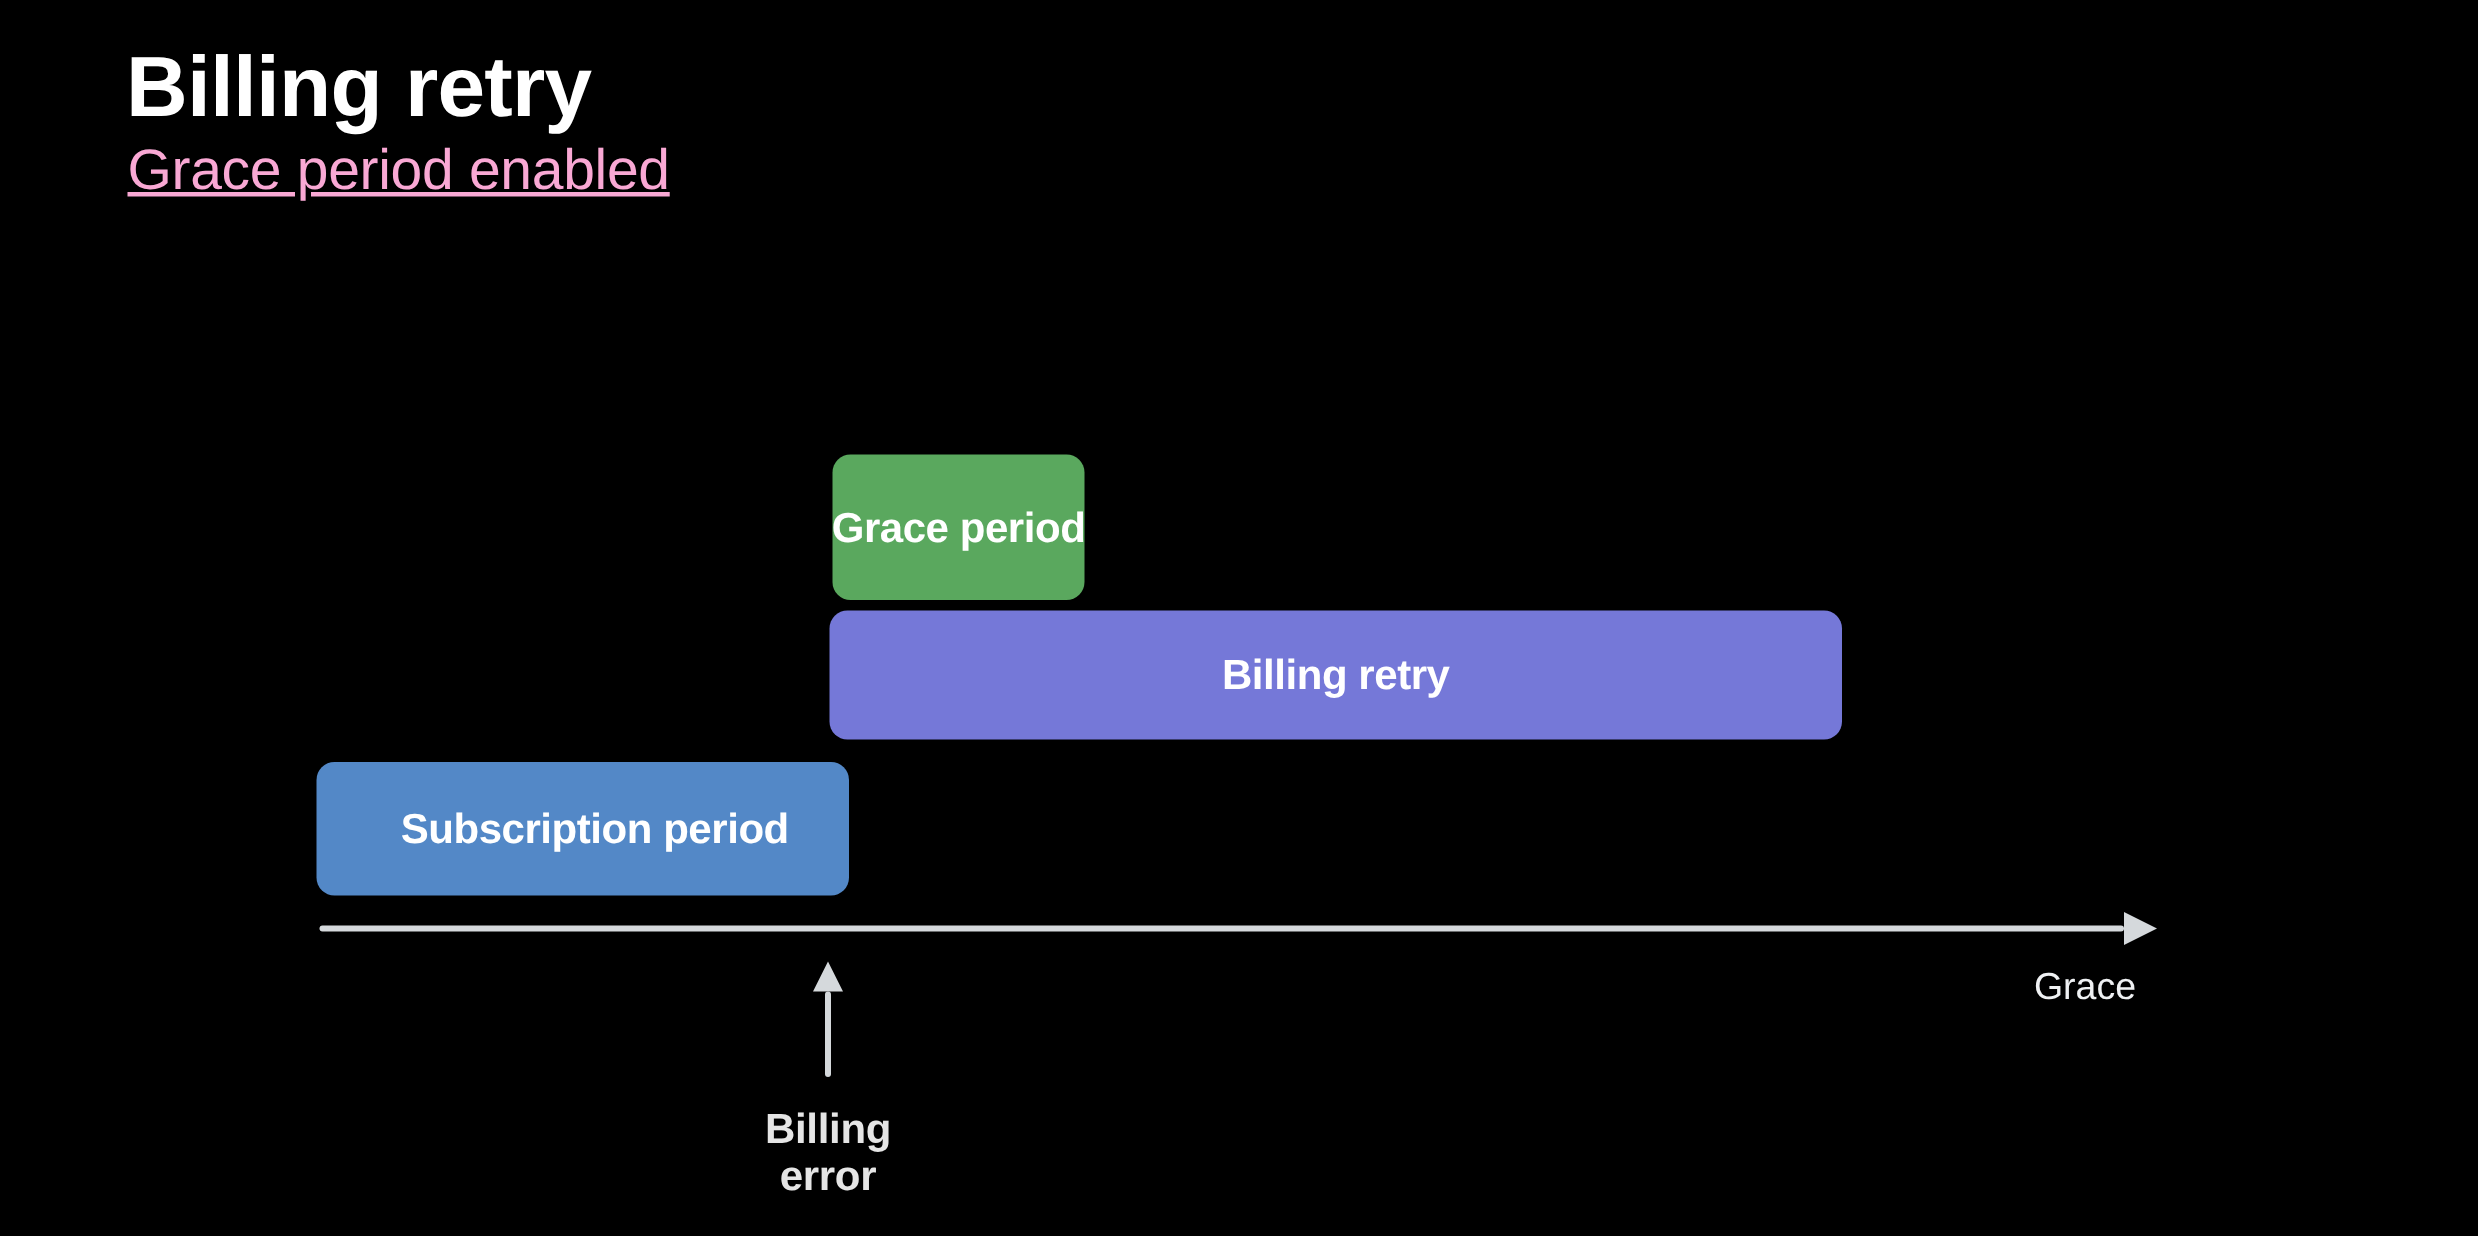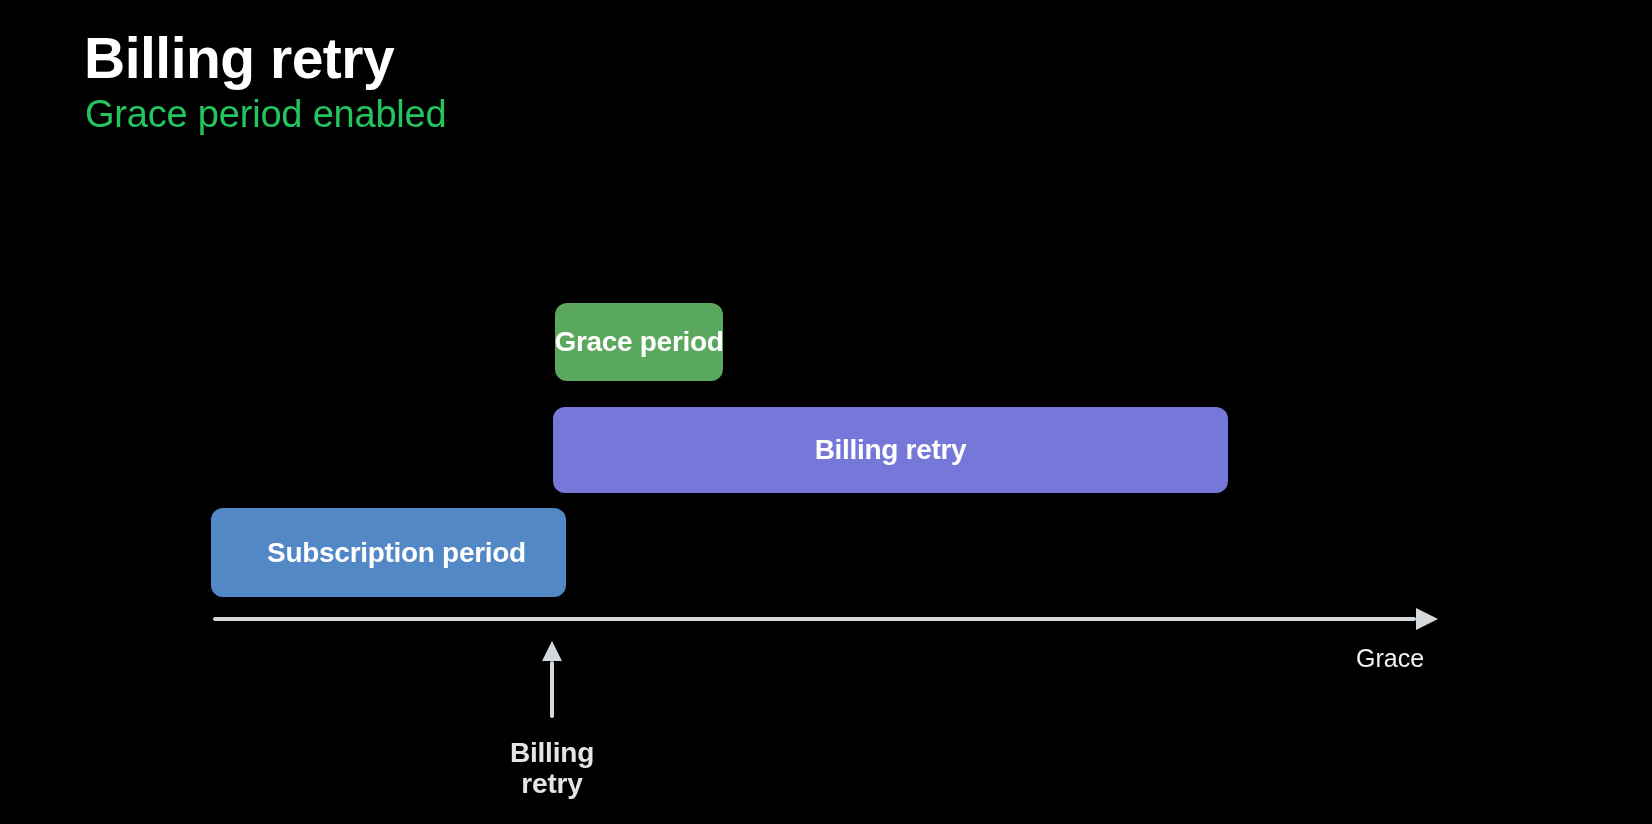--- a/index.html
+++ b/index.html
@@ -27,22 +27,23 @@
     white-space: nowrap;
   }
   .slide-subtitle {
     position: absolute;
     left: 85px;
     top: 91px;
     font-size: 38px;
     line-height: 46px;
     font-weight: 400;
     letter-spacing: -0.2px;
-    color: #22c55e;
+    color: #f9a8d4;
     white-space: nowrap;
+    text-decoration: underline;
   }
   .bar {
     position: absolute;
     border-radius: 12px;
     display: flex;
     align-items: center;
     justify-content: center;
   }
   .bar-label {
     color: #ffffff;
@@ -99,36 +100,36 @@
   }
 </style>
 </head>
 <body>
 
 <div class="slide-title">Billing retry</div>
 <div class="slide-subtitle">Grace period enabled</div>
 
 <div>
 
-  <div class="bar" style="left: 555px; top: 303px; width: 168px; height: 78px; background: rgb(90, 168, 94);">
+  <div class="bar" style="left: 555px; top: 303px; width: 168px; height: 97px; background: rgb(90, 168, 94);">
     <span class="bar-label">Grace period</span>
   </div>
 
   <div class="bar" style="left: 553px; top: 407px; width: 675px; height: 86px; background: rgb(117, 120, 216);">
     <span class="bar-label">Billing retry</span>
   </div>
 
   <div class="bar" style="left: 211px; top: 508px; width: 339px; height: 89px; background: rgb(83, 136, 199); padding-left: 16px;">
     <span class="bar-label">Subscription period</span>
   </div>
 
   <div class="timeline-line" id="timeline-line" style="left: 213px; top: 617px; width: 1203px; background: rgb(213, 217, 220);"></div>
   <div class="timeline-arrowhead" id="timeline-arrowhead" style="left: 1416px; top: 608px; border-left: 22px solid rgb(213, 217, 220);"></div>
   <div class="time-label" id="time-label" style="left: 1310px;">Grace</div>
 
   <div class="event-arrow-head" id="event-arrow-head" style="left: 542px; top: 641px; border-bottom: 20px solid rgb(213, 217, 220);"></div>
   <div class="event-arrow-shaft" id="event-arrow-shaft" style="left: 550px; top: 661px; height: 57px; background: rgb(213, 217, 220);"></div>
   <div class="event-label" id="event-label" style="left: 472px;">
     <div>Billing</div>
-    <div>retry</div>
+    <div>error</div>
   </div>
 
 </div>
 
 </body></html>

